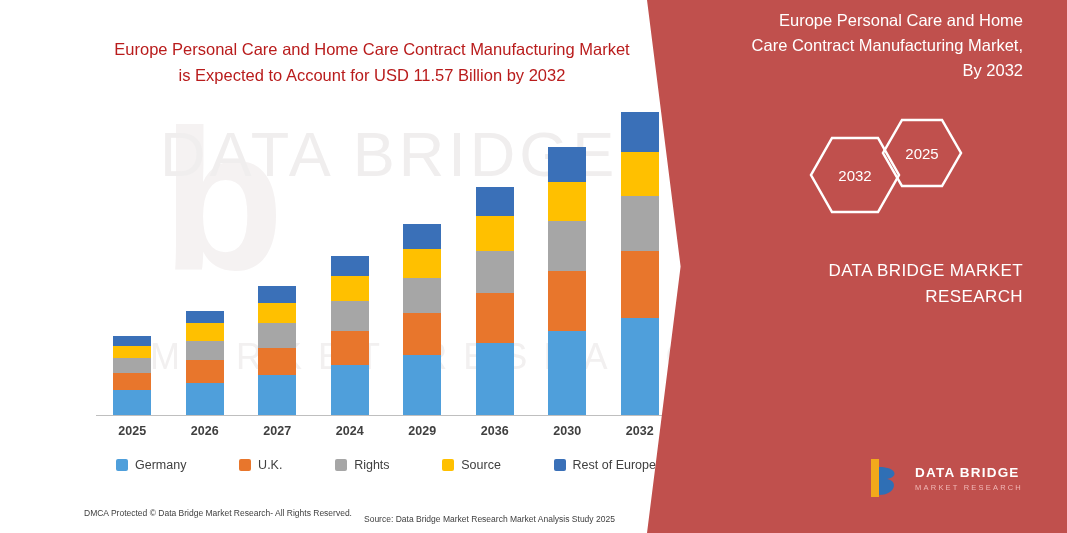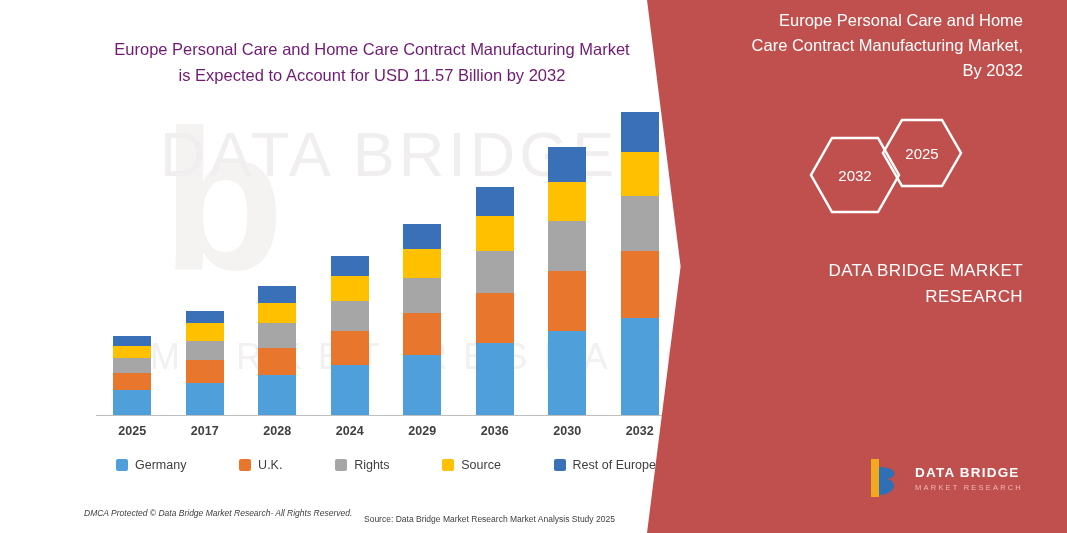--- a/index.html
+++ b/index.html
@@ -102,21 +102,21 @@
     margin-top: 3px;
   }
 
   
   .chart-title {
     position: absolute;
     top: 36px;
     left: 112px;
     width: 520px;
     text-align: center;
-    color: #701a75;
+    color: #b91c1c;
     font-size: 16.5px;
     line-height: 26px;
   }
 
   .watermark {
     position: absolute;
     top: 100px;
     left: 90px;
     width: 600px;
     height: 330px;
@@ -218,21 +218,21 @@
 
   .footer {
     position: absolute;
     left: 84px;
     top: 508px;
     width: 600px;
     font-size: 8.5px;
     color: #404040;
     display: flex;
   }
-  .footer .f1 { width: 280px; font-style: italic; }
+  .footer .f1 { width: 280px; }
   .footer .f2 { width: 300px; margin-top: 6px; }
 </style>
 </head>
 <body>
 
 <div id="page">
 
   <div class="watermark">
     <div class="wm-b">b</div>
     <div class="wm-line1">DATA BRIDGE</div>
@@ -296,22 +296,22 @@
         <div class="seg" style="height: 39.7333px; background: rgb(58, 112, 184);"></div>
         <div class="seg" style="height: 44.7px; background: rgb(255, 192, 0);"></div>
         <div class="seg" style="height: 54.6333px; background: rgb(166, 166, 166);"></div>
         <div class="seg" style="height: 67.05px; background: rgb(232, 118, 44);"></div>
         <div class="seg" style="height: 96.85px; background: rgb(79, 159, 219);"></div>
       </div>
     </div>
 
   <div class="xlabels" id="xlabels">
       <div class="xlabel" style="left: 6.25px;">2025</div>
-      <div class="xlabel" style="left: 78.75px;">2017</div>
-      <div class="xlabel" style="left: 151.25px;">2028</div>
+      <div class="xlabel" style="left: 78.75px;">2026</div>
+      <div class="xlabel" style="left: 151.25px;">2027</div>
       <div class="xlabel" style="left: 223.75px;">2024</div>
       <div class="xlabel" style="left: 296.25px;">2029</div>
       <div class="xlabel" style="left: 368.75px;">2036</div>
       <div class="xlabel" style="left: 441.25px;">2030</div>
       <div class="xlabel" style="left: 513.75px;">2032</div>
     </div>
 
   <div class="legend" id="legend">
       <div class="legend-item">
         <span class="legend-swatch" style="background: rgb(79, 159, 219);"></span>

